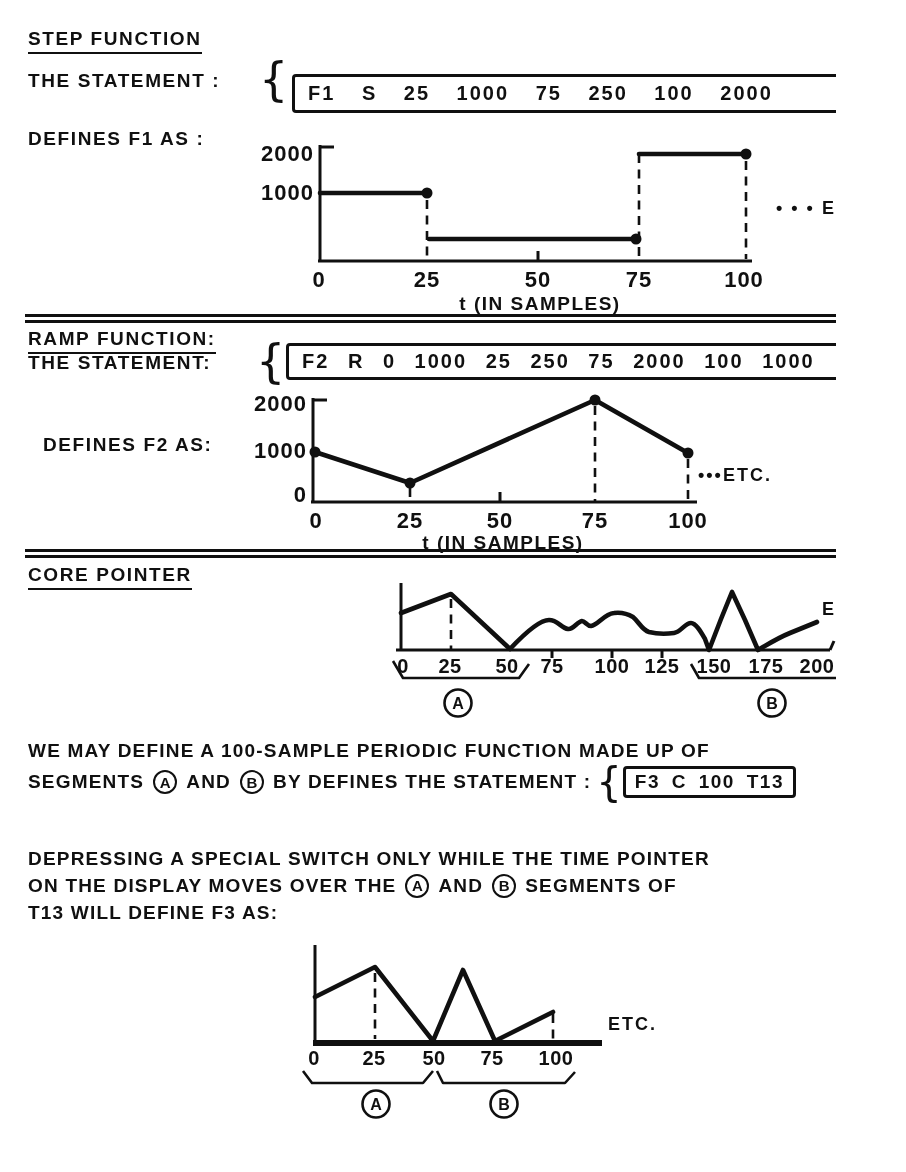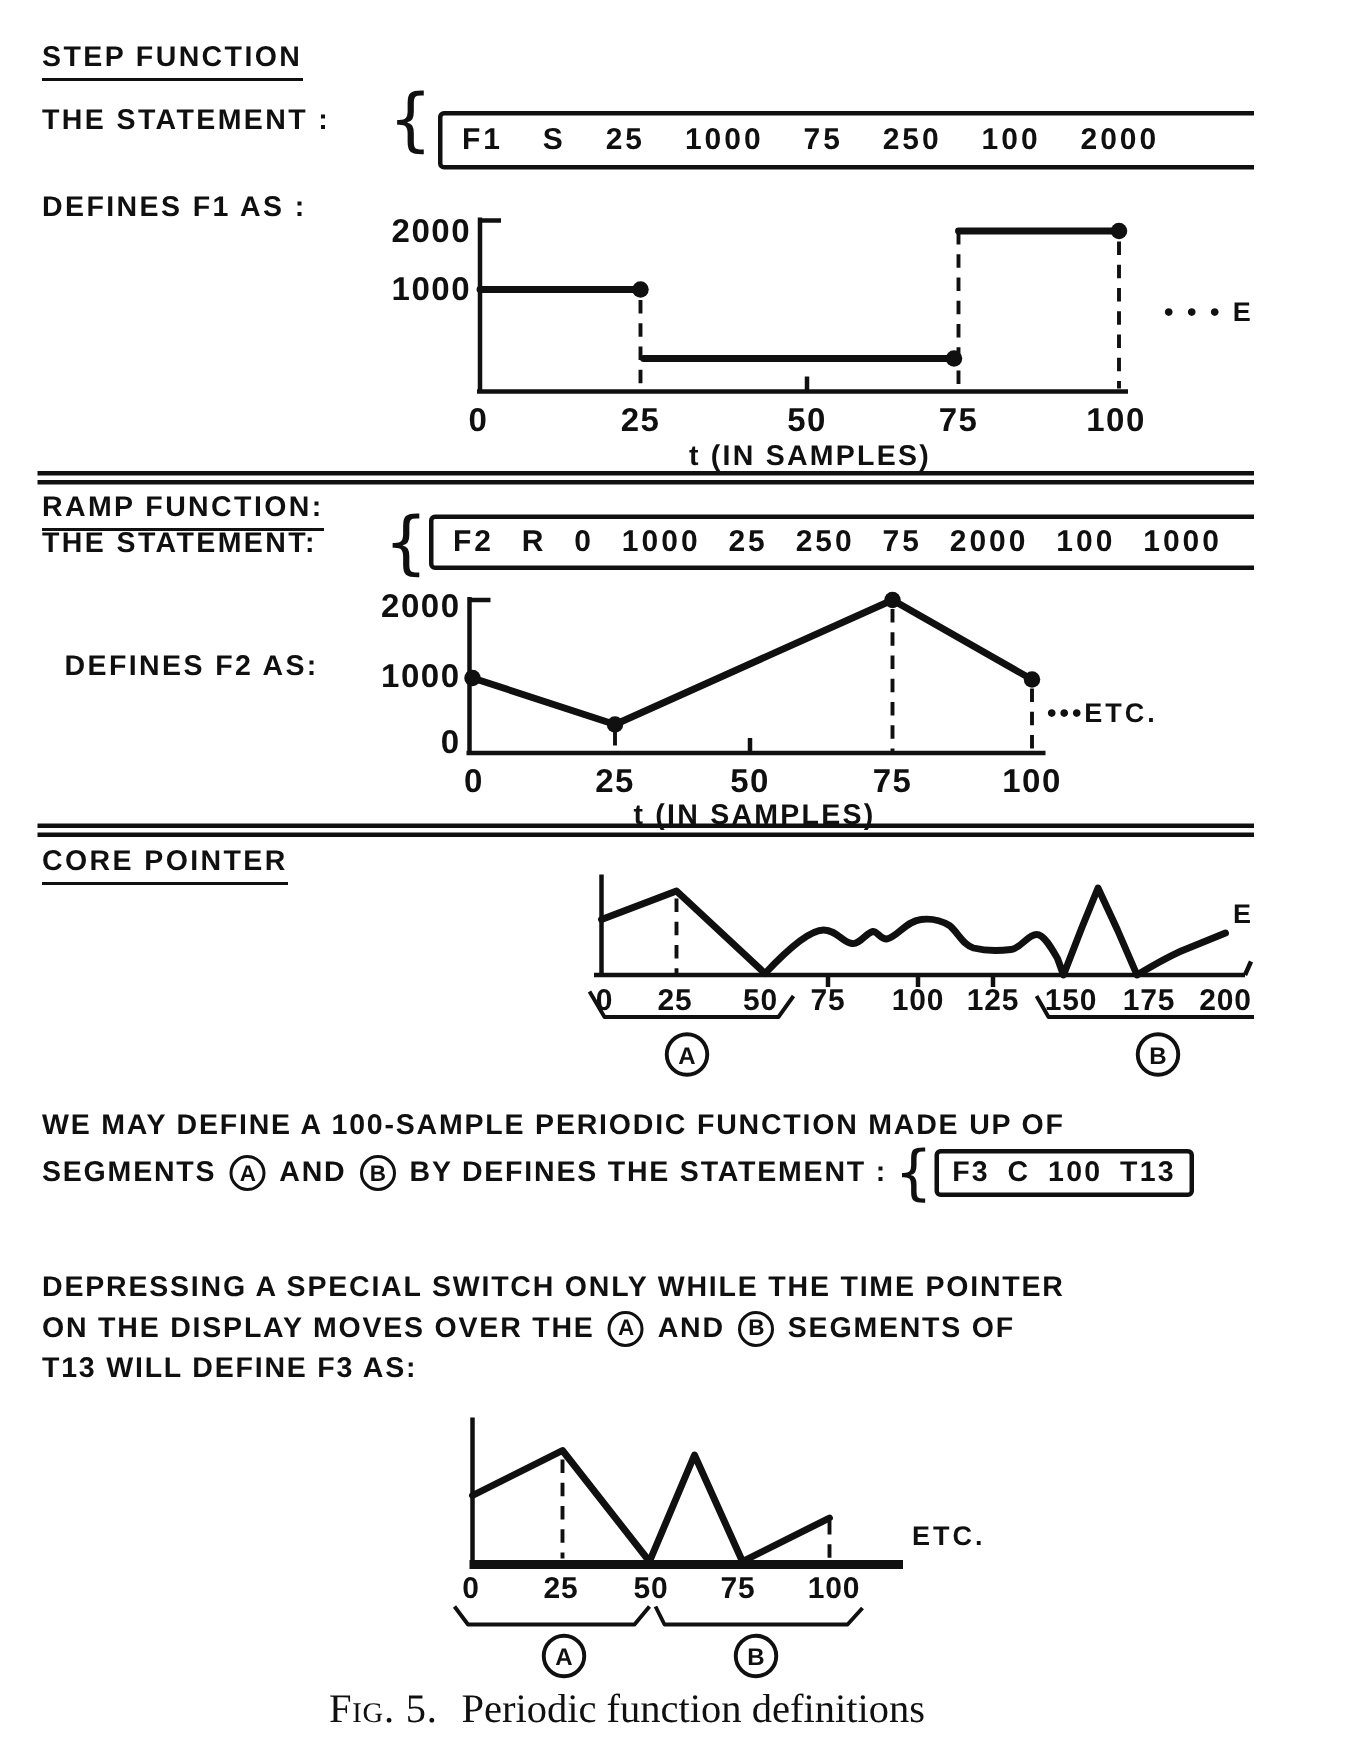--- a/index.html
+++ b/index.html
@@ -218,17 +218,14 @@
     <text class="svg-tick-sm" x="266" y="127" text-anchor="middle">100</text>
     <path class="bracket" d="M13,133 L22,145 L133,145 L143,133"></path>
     <path class="bracket" d="M147,133 L153,145 L275,145 L285,134"></path>
     <circle class="circ-svg" cx="86" cy="166" r="13.5"></circle>
     <text class="svg-seg" x="86" y="172" text-anchor="middle">A</text>
     <circle class="circ-svg" cx="214" cy="166" r="13.5"></circle>
     <text class="svg-seg" x="214" y="172" text-anchor="middle">B</text>
     <text class="svg-etc" x="318" y="92" text-anchor="start">ETC.</text>
   </svg>
 
-  <div class="abs caption" style="left:0; top:1124px;">
-    <span class="cap-fig">Fig. 5.</span><span>Periodic function definitions</span>
-  </div>
 
 </div>
 
 </body></html>

